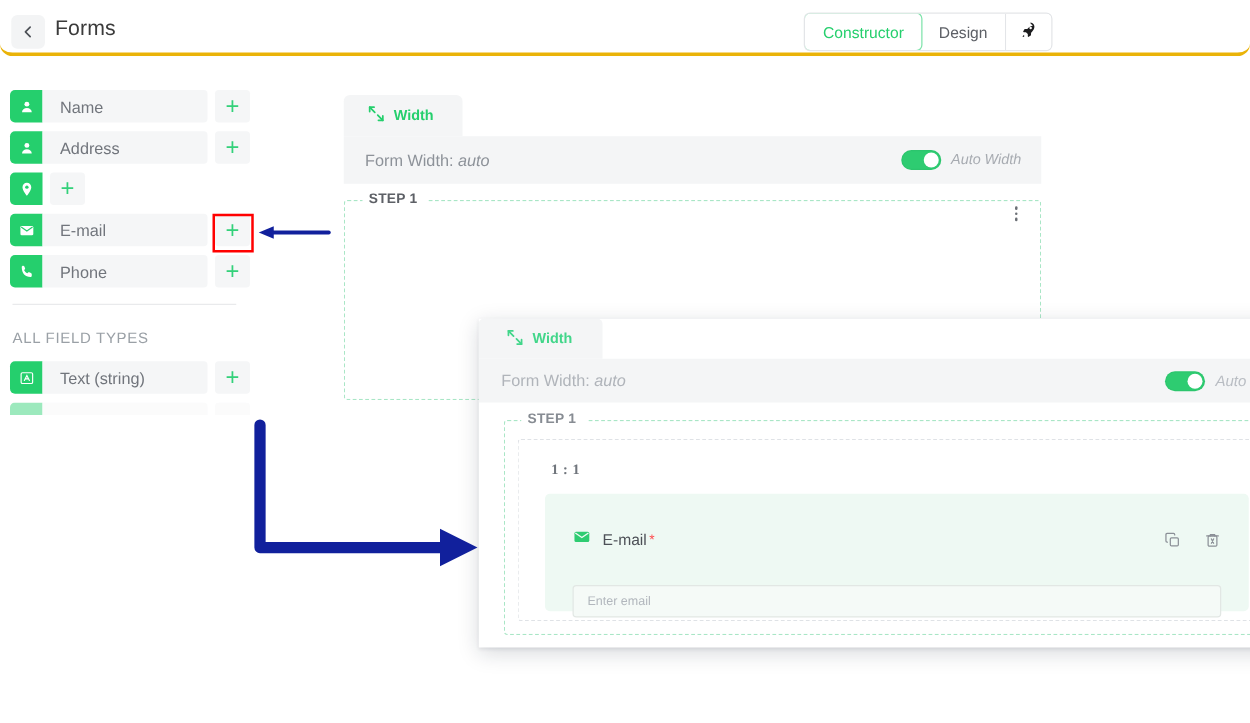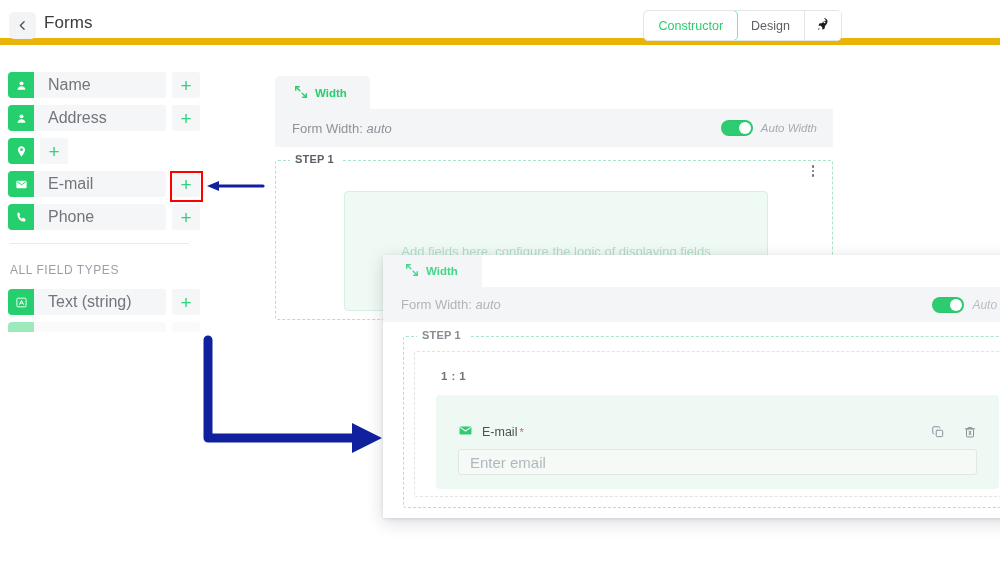--- a/index.html
+++ b/index.html
@@ -16,22 +16,23 @@
     color: #4a4a4a;
     -webkit-font-smoothing: antialiased;
   }
 
   
   .topbar {
     position: absolute;
     left: 0; top: 0;
     width: 1000px; height: 45px;
     background: #ffffff;
-    border-bottom: 7px solid #eab308;
-    box-sizing: border-box;
+    border-bottom: 3px solid #eab308;
+    box-sizing: border-box;
+    border-radius: 10px;
   }
   .back-btn {
     position: absolute;
     left: 9px; top: 12px;
     width: 27px; height: 27px;
     background: #f3f4f5;
     border-radius: 5px;
     display: flex; align-items: center; justify-content: center;
     cursor: pointer;
   }
@@ -98,21 +99,21 @@
     border-radius: 4px 0 0 4px;
     display: flex; align-items: center; justify-content: center;
     flex: 0 0 26px;
   }
   .field-name {
     flex: 1;
     height: 26px;
     background: #f5f6f7;
     display: flex; align-items: center;
     padding-left: 14px;
-    font-size: 16px;
+    font-size: 13px;
     color: #71757c;
     border-radius: 0 3px 3px 0;
     box-sizing: border-box;
   }
   .field-plus {
     width: 28px; height: 26px;
     margin-left: 6px;
     background: #f5f6f7;
     border-radius: 3px;
     display: flex; align-items: center; justify-content: center;
@@ -311,20 +312,21 @@
     border: 1px dashed #dfe2e6;
     border-radius: 3px;
   }
   .ratio-label {
     position: absolute;
     left: 26px; top: 18px;
     font-size: 11.5px;
     font-weight: bold;
     color: #70757c;
     letter-spacing: .4px;
+    font-family: Liberation Serif, serif;
   }
   .email-card {
     position: absolute;
     left: 21px; right: 20px; top: 43px;
     height: 94px;
     background: #eef9f3;
     border-radius: 4px;
     box-sizing: border-box;
     padding: 28px 22px 0 22px;
   }
@@ -342,28 +344,28 @@
     font-size: 11px;
     margin-left: 2px;
     vertical-align: top;
   }
   .card-actions {
     margin-left: auto;
     display: flex; align-items: center; gap: 18px;
   }
   .icon-btn { cursor: pointer; display: flex; }
   .email-input {
-    margin-top: 8px;
+    margin-top: 27px;
     height: 26px;
     border: 1px solid #e2e7e4;
     border-radius: 3px;
     background: #f5faf7;
     display: flex; align-items: center;
     padding-left: 11px;
-    font-size: 15px;
+    font-size: 10px;
     color: #b2b7bd;
     box-sizing: border-box;
     cursor: text;
   }
 
   
   .anno-box {
     position: absolute;
     left: 170px; top: 171px;
     width: 33px; height: 31px;
@@ -515,21 +517,20 @@
       </div>
     </div>
 
     <div class="step-box">
       <div class="step-label">STEP 1</div>
       <div class="step-kebab">
         <span></span>
           <span></span>
           <span></span>
       </div>
-      <div class="dropzone">Add fields here, configure the logic of displaying fields</div>
     </div>
   </div>
 </div>
 
 <div class="panel-front">
 
   <div class="pf-tabstrip">
     <div class="pf-tab">
       <span>
         <svg width="14" height="14" viewBox="0 0 24 24" fill="none" stroke="#42d68a" stroke-width="2.4" stroke-linecap="round" stroke-linejoin="round">

